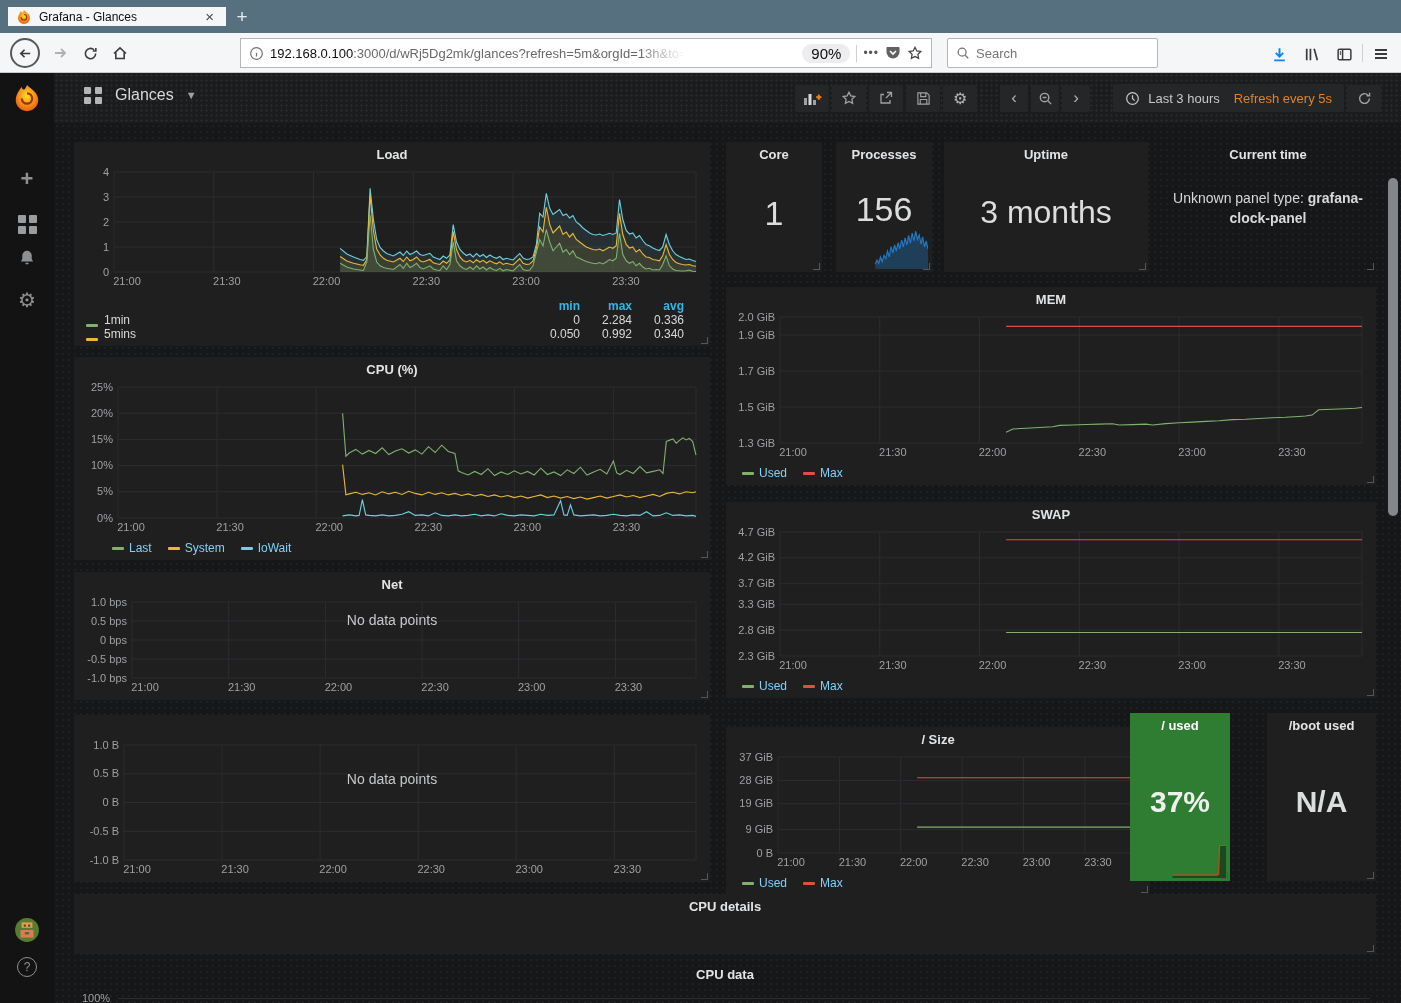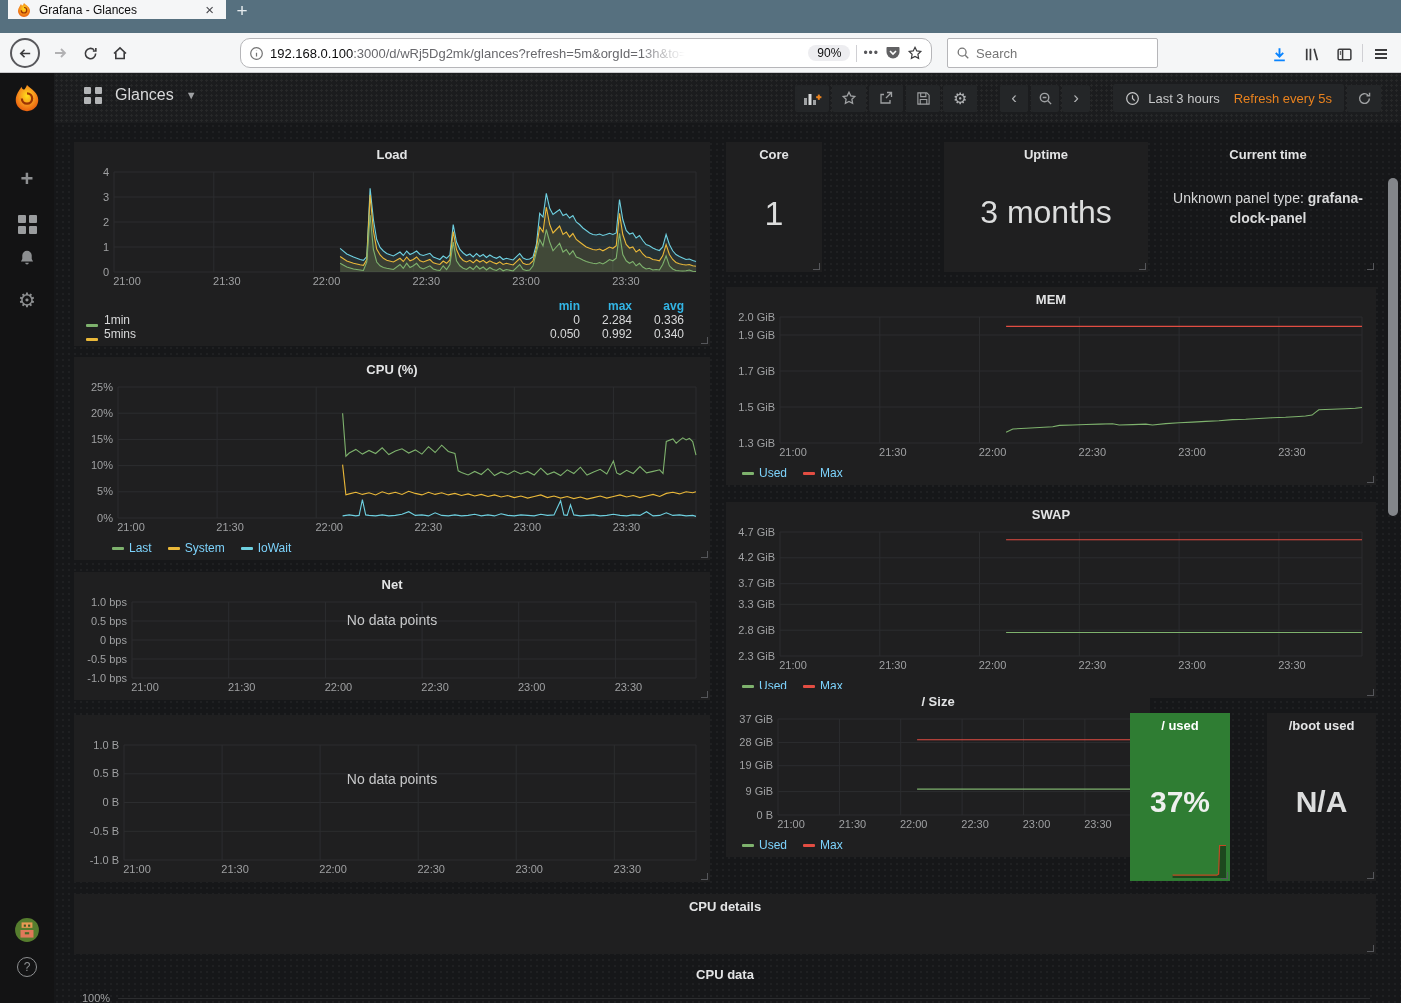--- a/index.html
+++ b/index.html
@@ -1,36 +1,36 @@
 <!DOCTYPE html>
 <html style="--page_bg: #161719; --panel_bg: #1f1f20; --sidebar_bg: #131314; --tabbar_bg: #56707f; --toolbar_bg: #f5f6f7; --green: #7eb26d; --yellow: #eab839; --blue: #6ed0e0; --red: #e24d42; --legend_header: #33b5e5; --orange: #e9821e; --spark_blue: #1f78c1; --stat_green_bg: #2f7d33; --download_blue: #0a84ff; --grid: #2c2d2f; --axis_text: #9fa0a2;"><head>
 <meta charset="utf-8">
 <style>
   * { margin:0; padding:0; box-sizing:border-box; }
   html,body { width:1401px; height:1003px; overflow:hidden; background:#161719;
               font-family:"Liberation Sans", sans-serif; }
   .screen { position:relative; width:1401px; height:1003px; }
 
   
-  .tabbar { position:absolute; left:0; top:0; width:100%; height:33px; background:var(--tabbar_bg); display:flex; align-items:flex-start; }
+  .tabbar { position:absolute; left:0; top:0; width:100%; height:33px; background:var(--tabbar_bg); display:flex; align-items:center; }
   .win-edge { width:8px; background:#20303a; }
   .tab { width:218px; background:var(--toolbar_bg); display:flex; align-items:center; padding:0 8px; gap:7px; cursor:pointer; }
   .tab-title { font-size:12px; color:#0c0c0d; flex:1; white-space:nowrap; overflow:hidden; }
   .tab-close { color:#4a4a4f; font-size:15px; line-height:1; padding:2px 4px; }
   .newtab { width:32px; display:flex; align-items:center; justify-content:center; color:#e6ebee; font-size:19px; cursor:pointer; }
 
   .toolbar { position:absolute; left:0; top:33px; width:100%; height:40px; background:var(--toolbar_bg); border-bottom:1px solid #c9c9cc; }
   .navbtn { position:absolute; top:6px; width:28px; height:28px; display:flex; align-items:center; justify-content:center; border-radius:3px; cursor:pointer; }
   .back-circ { border:2px solid #58585c; border-radius:50%; width:30px; height:30px; top:5px; }
-  .urlbar { position:absolute; left:240px; top:5px; width:692px; height:30px; background:#fff; border:1px solid #b6b6b9; border-radius:10px; display:flex; align-items:center; padding:0 8px; gap:6px; cursor:text; }
+  .urlbar { position:absolute; left:240px; top:5px; width:692px; height:30px; background:#fff; border:1px solid #b6b6b9; border-radius:0; display:flex; align-items:center; padding:0 8px; gap:6px; cursor:text; }
   .url-text { font-size:13px; white-space:nowrap; overflow:hidden; }
   .url-host { color:#0c0c0d; }
   .url-rest { color:#68686c; }
   .url-faded { color:#8a8a8e; -webkit-mask-image:linear-gradient(90deg,#000 0%,transparent 95%); mask-image:linear-gradient(90deg,#000 0%,transparent 95%); }
-  .zoom-pill { margin-left:auto; background:#ededf0; border-radius:10px; font-size:12px; color:#0c0c0d; padding:1px 9px; cursor:pointer; }
+  .zoom-pill { margin-left:auto; background:#ededf0; border-radius:10px; font-size:15px; color:#0c0c0d; padding:1px 9px; cursor:pointer; }
   .url-sep { width:1px; height:17px; background:#d0d0d4; }
   .dots { color:#57575b; font-size:12px; letter-spacing:1px; cursor:pointer; }
   .searchbar { position:absolute; left:947px; top:5px; width:211px; height:30px; background:#fff; border:1px solid #b6b6b9; border-radius:2px; display:flex; align-items:center; padding:0 8px; gap:6px; }
   .searchbar input { border:none; outline:none; font-size:13px; color:#333; width:150px; background:transparent; font-family:"Liberation Sans",sans-serif; }
   .searchbar input::placeholder { color:#757575; opacity:1; }
   .tb-ico { position:absolute; top:10px; width:22px; height:22px; display:flex; align-items:center; justify-content:center; cursor:pointer; }
   .tb-sep { position:absolute; top:11px; left:1362px; width:1px; height:18px; background:#d0d0d4; }
 
   
   .app { position:absolute; left:0; top:73px; width:1401px; height:930px; background:var(--page_bg); }
@@ -488,20 +488,31 @@
         <div class="nodata" style="top:56px;">No data points</div>
         <div class="corner"></div>
       </div>
 
       <div class="panel" style="left:672px; top:19px; width:96px; height:130px;">
         <div class="ptitle">Core</div>
         <div class="statval" style="top:52px; font-size:34px;">1</div>
         <div class="corner"></div>
       </div>
 
+      <div class="panel" style="left:782px; top:19px; width:96px; height:130px;">
+        <div class="ptitle">Processes</div>
+        <div class="statval" style="top:48px; font-size:34px;">156</div>
+        <div class="spark" style="height:40px;">
+            <svg width="88" height="40">
+              <polygon points="35.2,35.2 37.0,31.2 38.7,34.4 40.5,28.0 42.2,32.8 44.0,26.4 45.8,29.6 47.5,22.0 49.3,28.0 51.0,17.6 52.8,24.0 54.6,16.0 56.3,22.0 58.1,13.6 59.8,20.0 61.6,11.2 63.4,18.0 65.1,8.8 66.9,16.0 68.6,6.4 70.4,14.4 72.2,4.0 73.9,12.0 75.7,2.0 77.4,10.4 79.2,6.0 81.0,15.2 82.7,8.0 84.5,18.0 86.2,12.0 88.0,20.0 88.0,40 35.2,40" fill="rgba(31,120,193,0.35)"></polygon>
+              <polyline points="35.2,35.2 37.0,31.2 38.7,34.4 40.5,28.0 42.2,32.8 44.0,26.4 45.8,29.6 47.5,22.0 49.3,28.0 51.0,17.6 52.8,24.0 54.6,16.0 56.3,22.0 58.1,13.6 59.8,20.0 61.6,11.2 63.4,18.0 65.1,8.8 66.9,16.0 68.6,6.4 70.4,14.4 72.2,4.0 73.9,12.0 75.7,2.0 77.4,10.4 79.2,6.0 81.0,15.2 82.7,8.0 84.5,18.0 86.2,12.0 88.0,20.0" fill="none" stroke="#1f78c1" stroke-width="1.2"></polyline>
+            </svg>
+          </div>
+        <div class="corner"></div>
+      </div>
 
       <div class="panel" style="left:890px; top:19px; width:204px; height:130px;">
         <div class="ptitle">Uptime</div>
         <div class="statval" style="top:52px; font-size:32px;">3 months</div>
         <div class="corner"></div>
       </div>
 
       <div class="panel transparent" style="left:1106px; top:19px; width:216px; height:130px;">
         <div class="ptitle">Current time</div>
         <div class="ct-body"><span>Unknown panel type: </span><b>grafana-clock-panel</b></div>
@@ -591,21 +602,21 @@
               <span>Used</span>
             </span>
           <span class="item">
               <i class="sw c-red"></i>
               <span>Max</span>
             </span>
         </div>
         <div class="corner"></div>
       </div>
 
-      <div class="panel" style="left:672px; top:566px; width:424px; height:168px;">
+      <div class="panel" style="left:672px; top:604px; width:424px; height:168px;">
         <div class="ptitle">/ Size</div>
         <div class="cplot" style="bottom:24px;">
             <svg width="416" height="120">
               <line x1="48" y1="102.0" x2="406" y2="102.0" stroke="#2c2d2f"></line>
               <text x="43" y="105.5" text-anchor="end" class="ax">0 B</text>
               <line x1="48" y1="78.6" x2="406" y2="78.6" stroke="#2c2d2f"></line>
               <text x="43" y="82.1" text-anchor="end" class="ax">9 GiB</text>
               <line x1="48" y1="52.7" x2="406" y2="52.7" stroke="#2c2d2f"></line>
               <text x="43" y="56.2" text-anchor="end" class="ax">19 GiB</text>
               <line x1="48" y1="29.4" x2="406" y2="29.4" stroke="#2c2d2f"></line>

